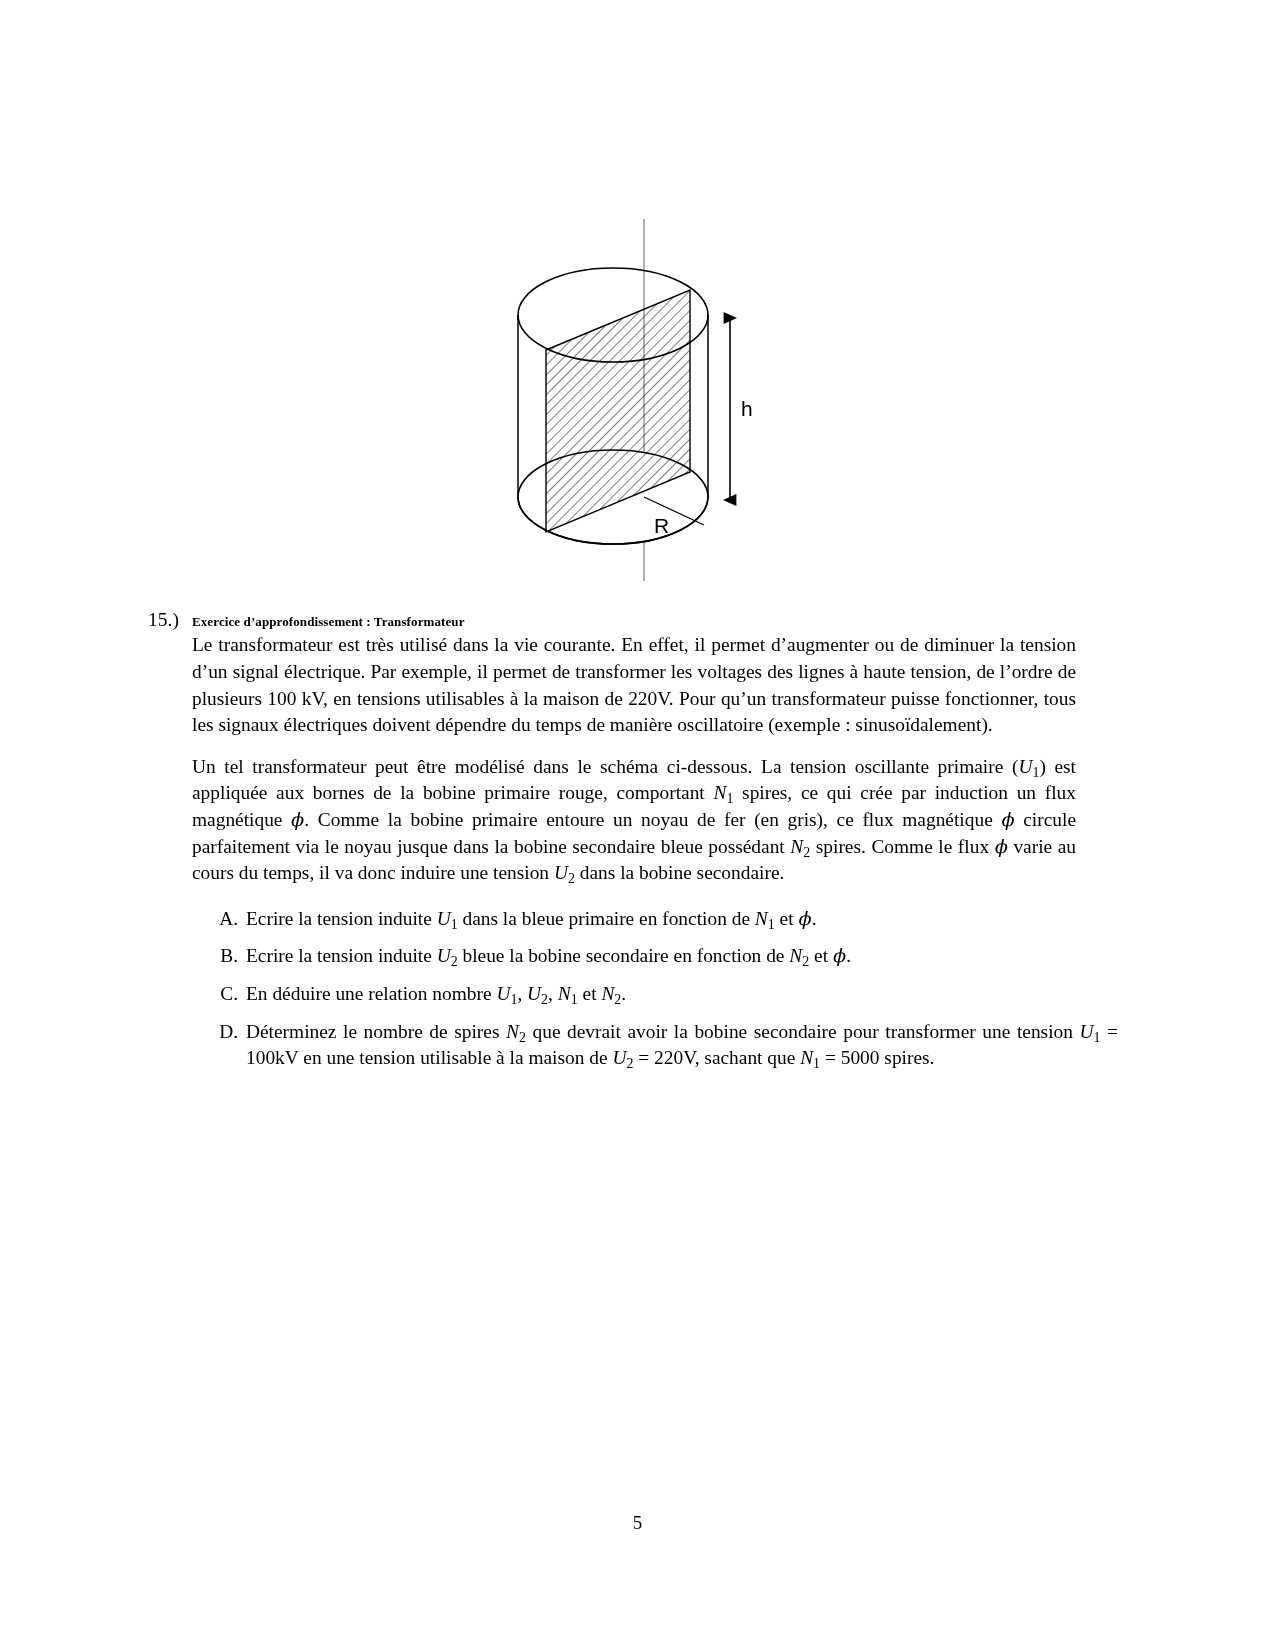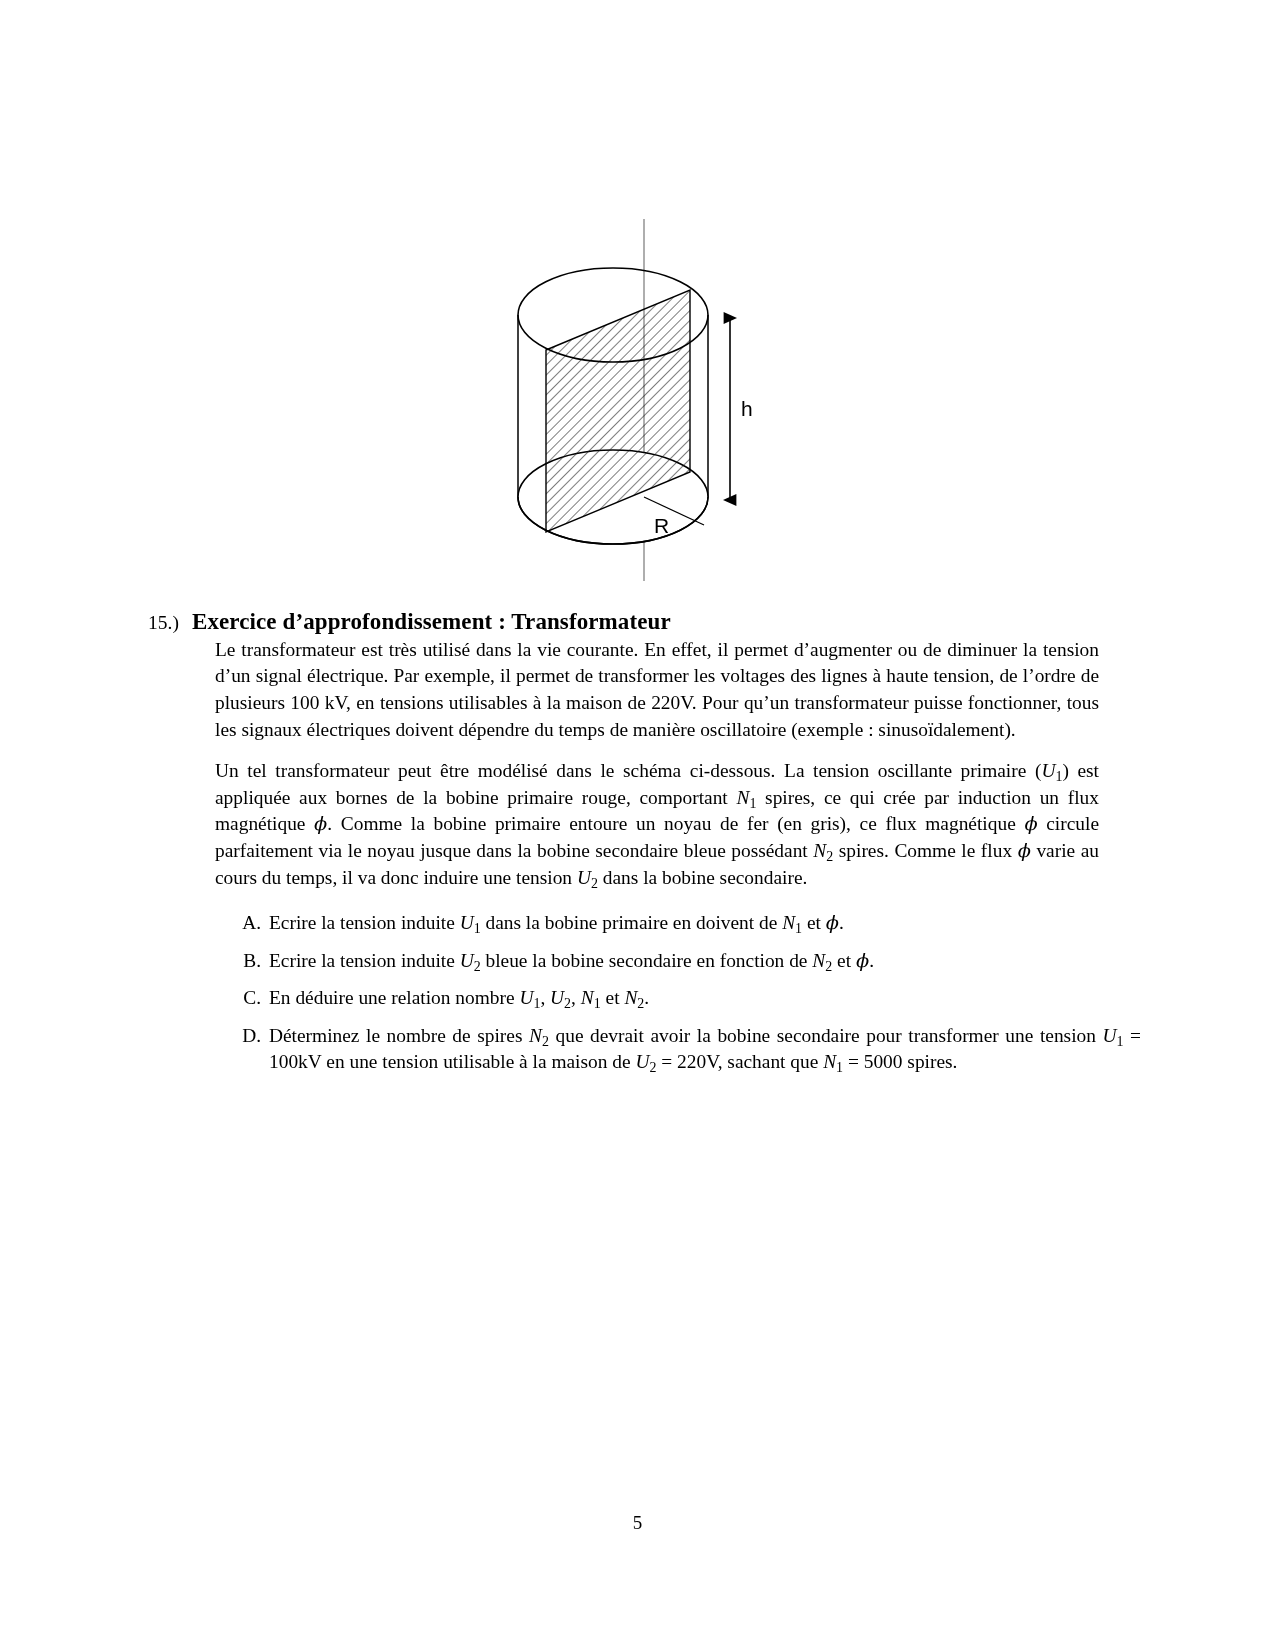--- a/index.html
+++ b/index.html
@@ -41,27 +41,27 @@
     font-size: 19.5px;
   }
   .ex-number {
     width: 44px;
     flex: 0 0 44px;
     font-size: 19.5px;
     line-height: 1.25;
   }
   .ex-title {
     font-weight: bold;
-    font-size: 23px;
+    font-size: 13px;
     line-height: 1.25;
     letter-spacing: 0.1px;
     font-family: Liberation Serif, serif;
   }
   .ex-body {
-    margin-left: 67px;
+    margin-left: 44px;
     width: 884px;
   }
   p.para {
     margin: 0 0 0 0;
     font-size: 19.4px;
     line-height: 26.6px;
     text-align: justify;
     text-justify: inter-word;
     hyphens: none;
   }
@@ -163,21 +163,21 @@
 
       <p class="para">Le transformateur est très utilisé dans la vie courante. En effet, il permet d’augmenter ou de diminuer la tension d’un signal électrique. Par exemple, il permet de transformer les voltages des lignes à haute tension, de l’ordre de plusieurs 100 kV, en tensions utilisables à la maison de 220V. Pour qu’un transformateur puisse fonctionner, tous les signaux électriques doivent dépendre du temps de manière oscillatoire (exemple : sinusoïdalement).</p>
 
       <p class="para">
         <span>Un tel transformateur peut être modélisé dans le schéma ci-dessous. La tension oscillante primaire (</span><span class="mi"><span>U</span><sub>1</sub></span><span>) est appliquée aux bornes de la bobine primaire rouge, comportant </span><span class="mi"><span>N</span><sub>1</sub></span><span> spires, ce qui crée par induction un flux magnétique </span><span class="phi">ϕ</span><span>. Comme la bobine primaire entoure un noyau de fer (en gris), ce flux magnétique </span><span class="phi">ϕ</span><span> circule parfaitement via le noyau jusque dans la bobine secondaire bleue possédant </span><span class="mi"><span>N</span><sub>2</sub></span><span> spires. Comme le flux </span><span class="phi">ϕ</span><span> varie au cours du temps, il va donc induire une tension </span><span class="mi"><span>U</span><sub>2</sub></span><span> dans la bobine secondaire.</span>
       </p>
 
       <ol class="alpha-list">
 
         <li>
-          <span class="li-marker">A.</span><span>Ecrire la tension induite </span><span class="mi"><span>U</span><sub>1</sub></span><span> dans la bobine primaire en doivent de </span><span class="mi"><span>N</span><sub>1</sub></span><span> et </span><span class="phi">ϕ</span><span>.</span>
+          <span class="li-marker">A.</span><span>Ecrire la tension induite </span><span class="mi"><span>U</span><sub>1</sub></span><span> dans la bleue primaire en fonction de </span><span class="mi"><span>N</span><sub>1</sub></span><span> et </span><span class="phi">ϕ</span><span>.</span>
         </li>
 
         <li>
           <span class="li-marker">B.</span><span>Ecrire la tension induite </span><span class="mi"><span>U</span><sub>2</sub></span><span> bleue la bobine secondaire en fonction de </span><span class="mi"><span>N</span><sub>2</sub></span><span> et </span><span class="phi">ϕ</span><span>.</span>
         </li>
 
         <li>
           <span class="li-marker">C.</span><span>En déduire une relation nombre </span><span class="mi"><span>U</span><sub>1</sub></span><span>, </span><span class="mi"><span>U</span><sub>2</sub></span><span>, </span><span class="mi"><span>N</span><sub>1</sub></span><span> et </span><span class="mi"><span>N</span><sub>2</sub></span><span>.</span>
         </li>
 

